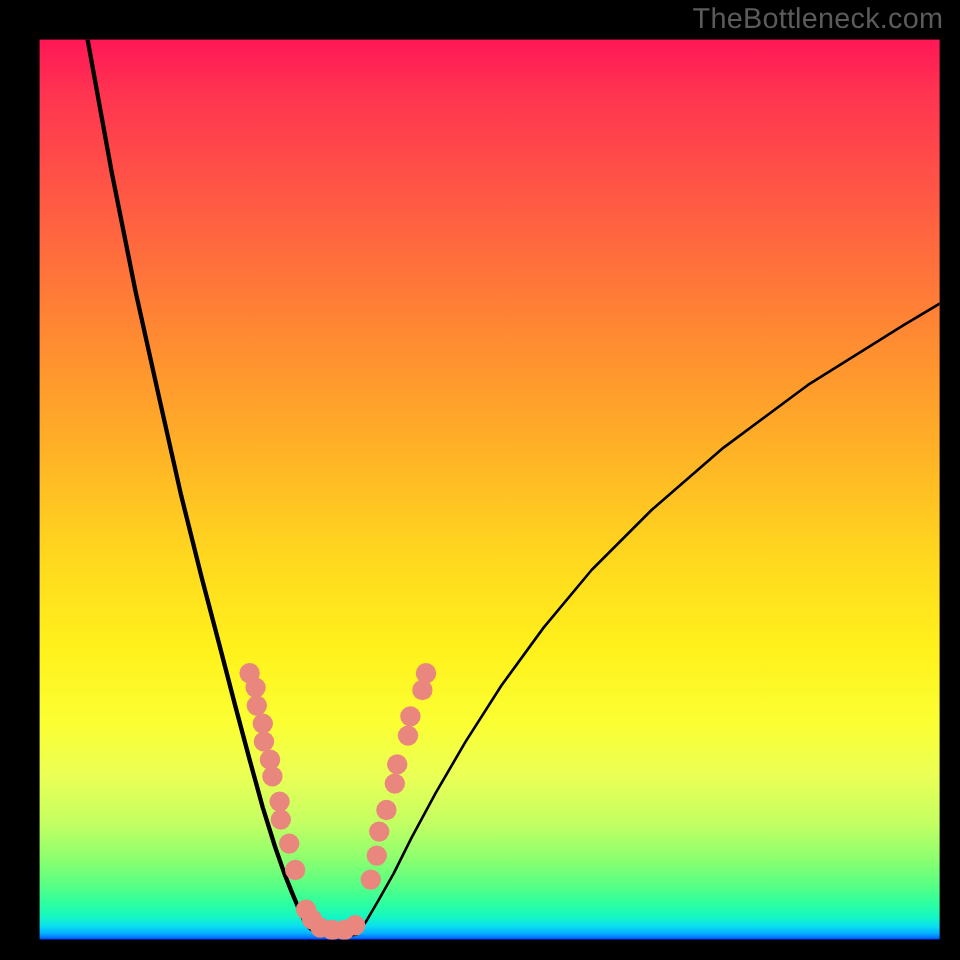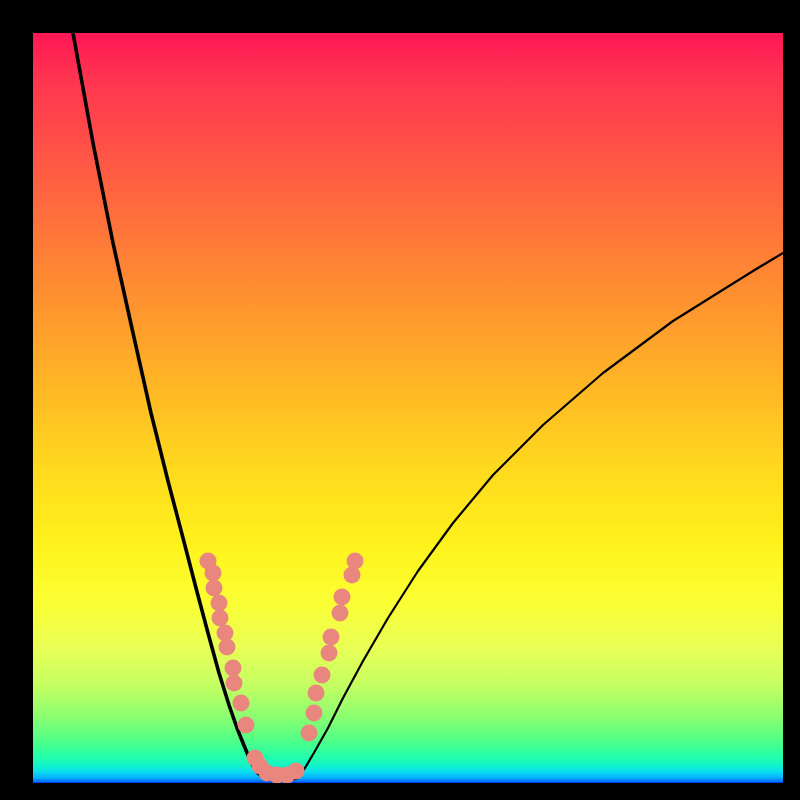--- a/index.html
+++ b/index.html
@@ -59,20 +59,21 @@
     left: 0;
     top: 0;
     width: 750px;
     height: 750px;
   }
 </style>
 </head>
 <body>
 
 <div class="stage">
+  <div class="watermark">TheBottleneck.com</div>
 
   <div class="plot-area">
     <svg class="overlay" viewBox="0 0 750 750" preserveAspectRatio="none">
       <g id="curves">
           <path d="M 40 0 L 60 110 L 80 210 L 100 300 L 118 380 L 135 448 L 150 505 L 163 555 L 175 600 L 186 640 L 196 672 L 204 695 L 210 710 L 215 722 L 220 733 L 225 740 L 230 744" fill="none" stroke="#000000" stroke-width="3.6" stroke-linecap="round" stroke-linejoin="round"></path>
           <path d="M 230 744 L 238 746 L 248 746 L 258 746 L 264 745" fill="none" stroke="#000000" stroke-width="3.6" stroke-linecap="round" stroke-linejoin="round"></path>
           <path d="M 264 745 L 272 735 L 282 718 L 295 695 L 310 665 L 330 628 L 355 585 L 385 538 L 420 490 L 460 442 L 510 392 L 570 340 L 640 288 L 720 238 L 750 220" fill="none" stroke="#000000" stroke-width="2.2" stroke-linecap="round" stroke-linejoin="round"></path>
         </g>
       <g id="dots">
           <circle cx="175" cy="528" r="8.5" fill="#e9877f"></circle>

